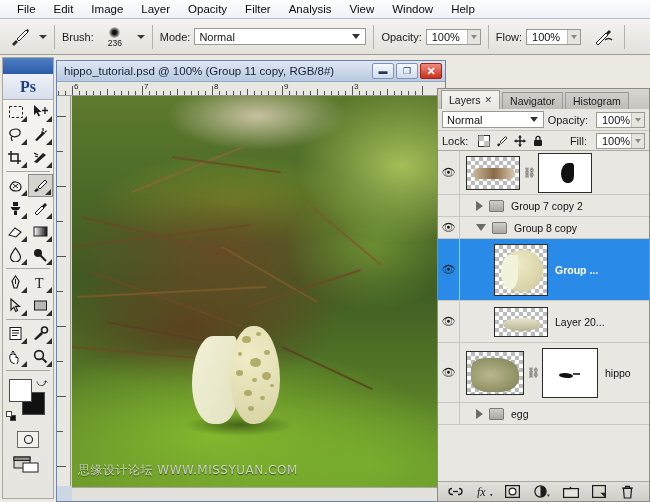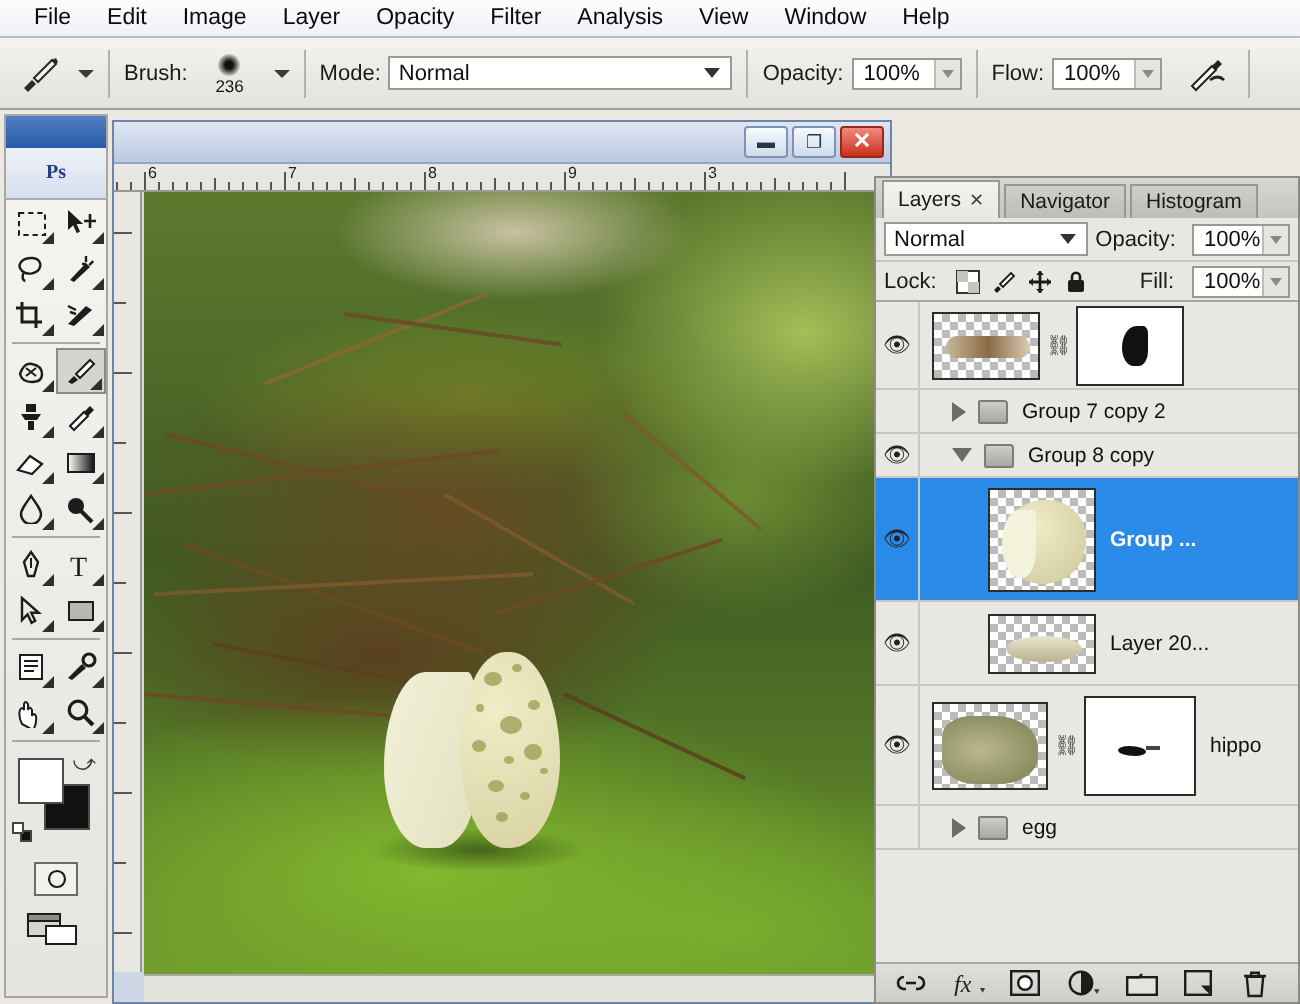--- a/index.html
+++ b/index.html
@@ -83,21 +83,21 @@
     position:absolute; left:2px; top:57px; width:52px; height:442px;
     background: linear-gradient(#f6f5f2,#e6e4de);
     border:1px solid #a9a7a1;
   }
   #tb-head {
     height:16px; background:linear-gradient(#4f7fc4,#2a5ba8);
     display:flex;align-items:center;justify-content:center;
   }
   #tb-logo {
     height:26px; display:flex;align-items:center;justify-content:center;
-    font-weight:bold; font-size:10px; color:#1f3f80;
+    font-weight:bold; font-size:16px; color:#1f3f80;
     background:linear-gradient(#eef1f7,#d7dfee); border-bottom:1px solid #b0aeA8;
     font-family:"Liberation Serif", serif;
   }
   .tool-grid { display:flex; flex-wrap:wrap; }
   .tool-cell {
     width:25px; height:23px; position:relative;
     display:flex;align-items:center;justify-content:center;
   }
   .tool-cell.sel { background:#d5d3cd; border:1px solid #8c8a85; }
   .tool-cell .corner {
@@ -543,20 +543,21 @@
     <svg width="30" height="20" viewBox="0 0 30 20">
       <rect x="1" y="2" width="16" height="11" fill="#d7d5cf" stroke="#1c1c1c"></rect>
       <rect x="1" y="2" width="16" height="3.5" fill="#8f8d88" stroke="#1c1c1c"></rect>
       <rect x="10" y="8" width="15" height="9" fill="#fff" stroke="#1c1c1c"></rect>
     </svg>
   </div>
 </div>
 
 <div id="docwin">
   <div id="doctitle">
+    <span>hippo_tutorial.psd @ 100% (Group 11 copy, RGB/8#)</span>
     <span class="tbtns">
       <span class="winbtn">
           <span class="g">▬</span>
         </span>
       <span class="winbtn">
           <span class="g">❐</span>
         </span>
       <span class="winbtn close">
           <span class="g">✕</span>
         </span>
@@ -667,20 +668,21 @@
           <i class="sp" style="left:6px;  top:44px; width:7px;height:6px;"></i>
           <i class="sp" style="left:22px; top:52px; width:5px;height:4px;"></i>
           <i class="sp" style="left:32px; top:46px; width:9px;height:8px;"></i>
           <i class="sp" style="left:14px; top:64px; width:8px;height:6px;"></i>
           <i class="sp" style="left:30px; top:70px; width:5px;height:4px;"></i>
           <i class="sp" style="left:40px; top:58px; width:4px;height:3px;"></i>
           <i class="sp" style="left:18px; top:80px; width:6px;height:5px;"></i>
         </div>
       </div>
 
+      <div id="watermark">思缘设计论坛  WWW.MISSYUAN.COM</div>
     </div>
   </div>
 
   <div id="docscroll-h"></div>
 </div>
 
 <div id="panel">
 
   <div id="paneltabs">
     <div class="ptab active">

